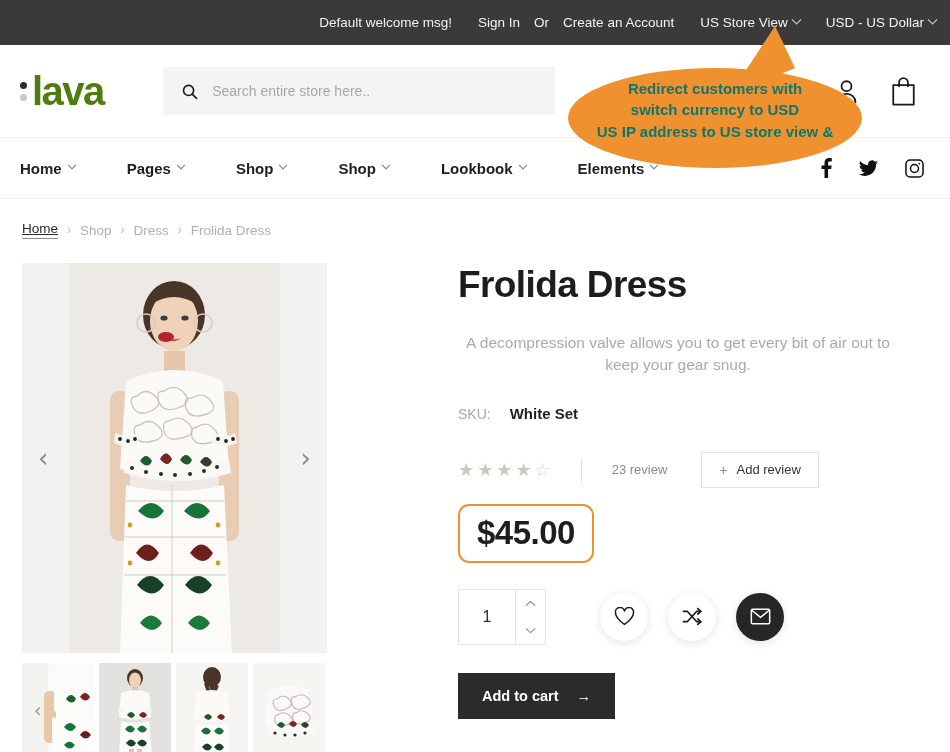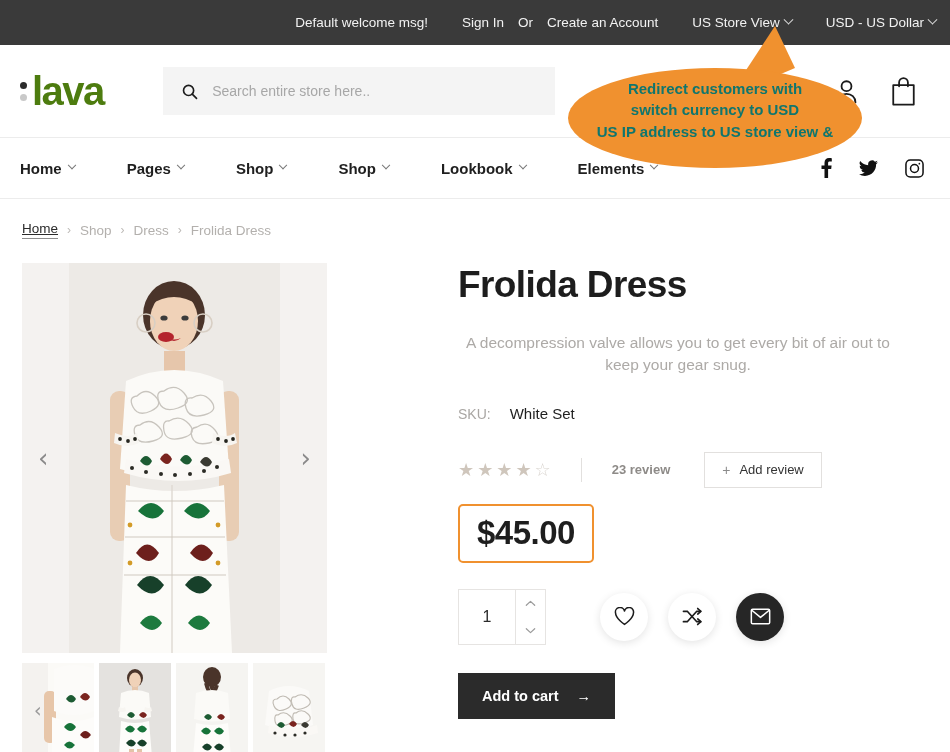--- a/index.html
+++ b/index.html
@@ -16,21 +16,21 @@
   .topbar {
     height: 45px; background: #3a3a3a;
     display: flex; align-items: center; justify-content: flex-end;
     padding-right: 14px; gap: 0px;
     position: relative; z-index: 2;
   }
   .topbar span, .topbar a {
     color: #f2f2f2; font-size: 13.5px; text-decoration: none;
     white-space: nowrap;
   }
-  .tb-item { margin-left: 34px; display: flex; align-items: center; gap: 5px; }
+  .tb-item { margin-left: 26px; display: flex; align-items: center; gap: 5px; }
   .tb-item.small-gap { margin-left: 14px; }
   .caret {
     display: inline-block; width: 7px; height: 7px;
     border-right: 1.4px solid #ddd; border-bottom: 1.4px solid #ddd;
     transform: rotate(45deg) translate(-2px,-2px);
   }
 
   
   .header {
     height: 92px; background: #fff;
@@ -118,39 +118,39 @@
   .p-title {
     font-size: 37px; font-weight: 700; color: #1d1d1d;
     letter-spacing: -0.6px; line-height: 1.1;
   }
   .p-desc {
     margin-top: 26px; font-size: 15.5px; color: #adaaa7;
     line-height: 1.45; max-width: 440px; text-align: center;
   }
   .sku-row { margin-top: 28px; display: flex; align-items: baseline; gap: 19px; }
   .sku-label { font-size: 14px; color: #a9a6a3; }
-  .sku-val { font-size: 15px; font-weight: 400; color: #1f1f1f; }
+  .sku-val { font-size: 15px; font-weight: 700; color: #1f1f1f; }
 
   .rating-row { margin-top: 30px; display: flex; align-items: center; }
   .stars { display: flex; gap: 3px; font-size: 18px; color: #cfc6bc; line-height: 1;
            font-family: "DejaVu Sans", sans-serif; }
   .stars .off { color: #d9d4cf; }
   .rdiv { width: 1px; height: 24px; background: #e2e0de; margin: 0 30px; }
-  .rcount { font-size: 13px; color: #8e8b88; font-weight: bold; }
+  .rcount { font-size: 13px; color: #8e8b88; }
   .addreview {
     margin-left: 34px; border: 1px solid #e2e0de; background: #fff;
     padding: 9px 17px; font-size: 13px; color: #333; cursor: pointer;
     display: flex; align-items: center; gap: 9px;
     font-family: "Liberation Sans", sans-serif;
   }
   .addreview .plus { color: #8b8b8b; font-size: 14px; }
 
   .price-wrap {
     margin-top: 16px; display: inline-block;
-    border: 2px solid #f0912f; border-radius: 5px;
+    border: 2px solid #f0912f; border-radius: 11px;
     padding: 8px 17px 9px;
   }
   .price { font-size: 33px; font-weight: 700; color: #1e1e1e; letter-spacing: -0.5px; }
 
   .actions { margin-top: 26px; display: flex; align-items: center; gap: 0; }
   .qty {
     width: 88px; height: 56px; border: 1px solid #e6e4e2;
     display: flex; align-items: stretch;
   }
   .qty-val {

